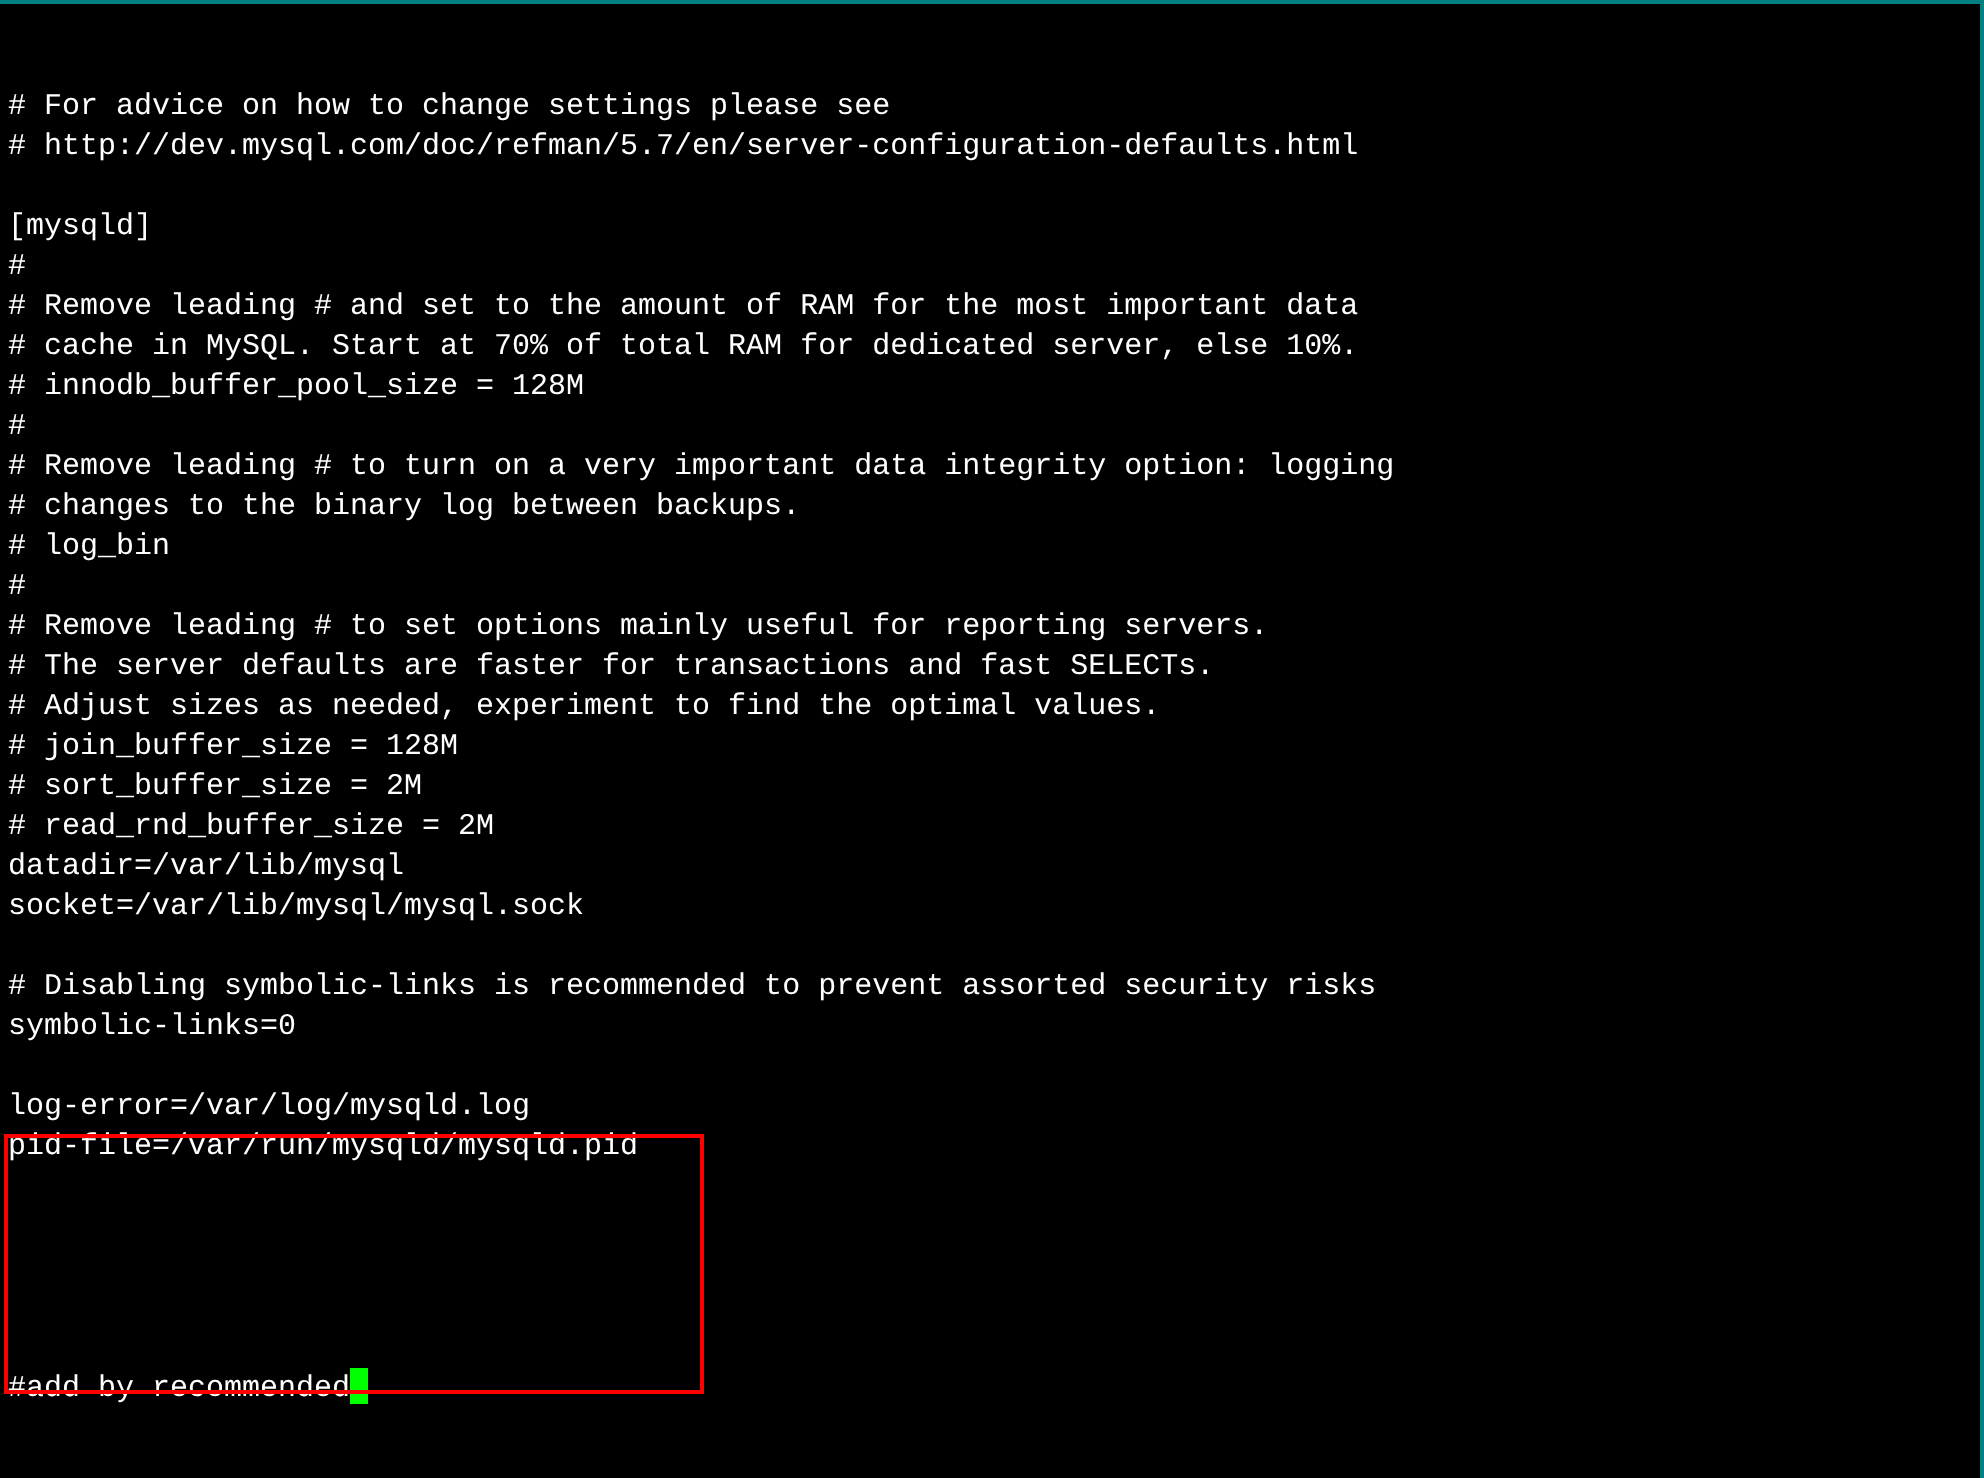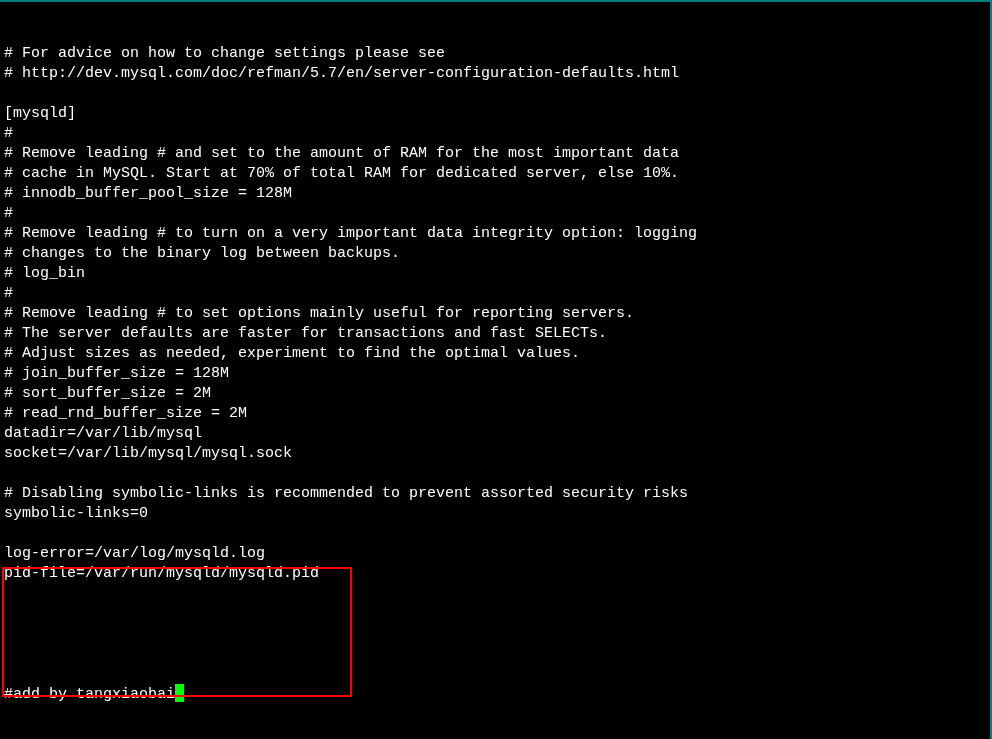--- a/index.html
+++ b/index.html
@@ -34,18 +34,18 @@
     vertical-align: text-bottom;
     margin-bottom: 1px;
   }
 </style>
 </head>
 <body>
 
 <div class="terminal">
   <div id="term-main"><span class="line"># For advice on how to change settings please see</span><span class="line"># http://dev.mysql.com/doc/refman/5.7/en/server-configuration-defaults.html</span><span class="line"></span><span class="line">[mysqld]</span><span class="line">#</span><span class="line"># Remove leading # and set to the amount of RAM for the most important data</span><span class="line"># cache in MySQL. Start at 70% of total RAM for dedicated server, else 10%.</span><span class="line"># innodb_buffer_pool_size = 128M</span><span class="line">#</span><span class="line"># Remove leading # to turn on a very important data integrity option: logging</span><span class="line"># changes to the binary log between backups.</span><span class="line"># log_bin</span><span class="line">#</span><span class="line"># Remove leading # to set options mainly useful for reporting servers.</span><span class="line"># The server defaults are faster for transactions and fast SELECTs.</span><span class="line"># Adjust sizes as needed, experiment to find the optimal values.</span><span class="line"># join_buffer_size = 128M</span><span class="line"># sort_buffer_size = 2M</span><span class="line"># read_rnd_buffer_size = 2M</span><span class="line">datadir=/var/lib/mysql</span><span class="line">socket=/var/lib/mysql/mysql.sock</span><span class="line"></span><span class="line"># Disabling symbolic-links is recommended to prevent assorted security risks</span><span class="line">symbolic-links=0</span><span class="line"></span><span class="line">log-error=/var/log/mysqld.log</span><span class="line">pid-file=/var/run/mysqld/mysqld.pid</span><span class="line"></span></div>
   <div>
-    <span class="line"><span>#add by tangxiaobai</span><span class="cursor"></span></span>
+    <span class="line"><span>#add by recommended</span><span class="cursor"></span></span>
     
   </div>
   
   <div class="highlight-box" id="hlbox" style="left: 2px; top: 565px; width: 350px; height: 130px;"></div>
 </div>
 
 </body></html>

